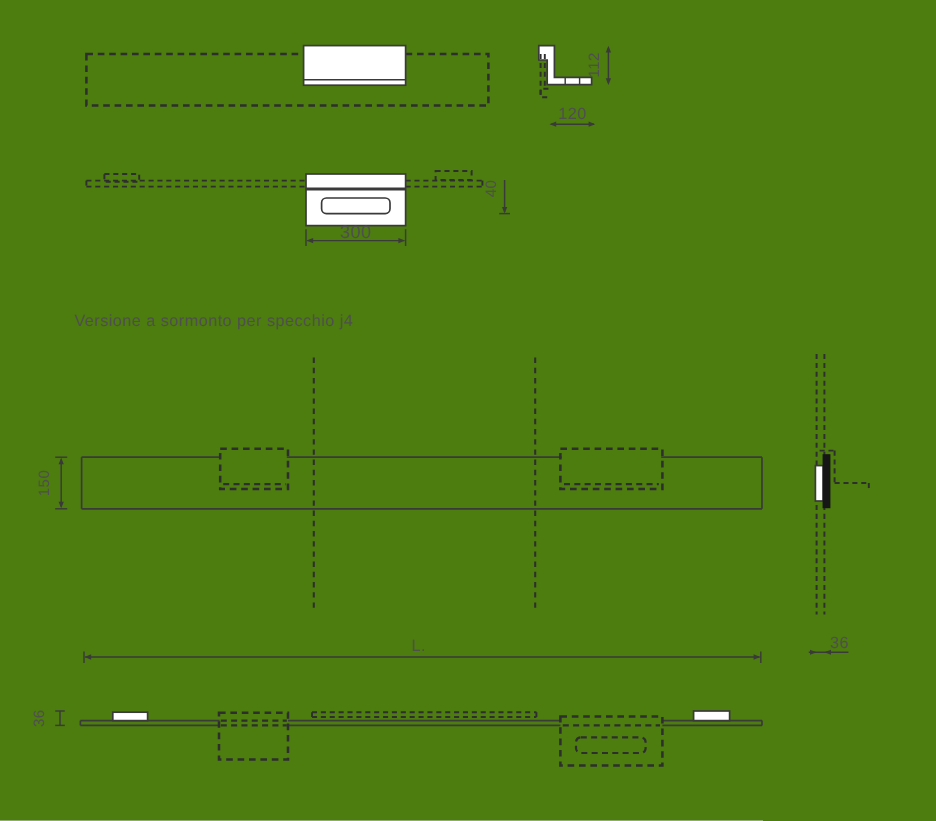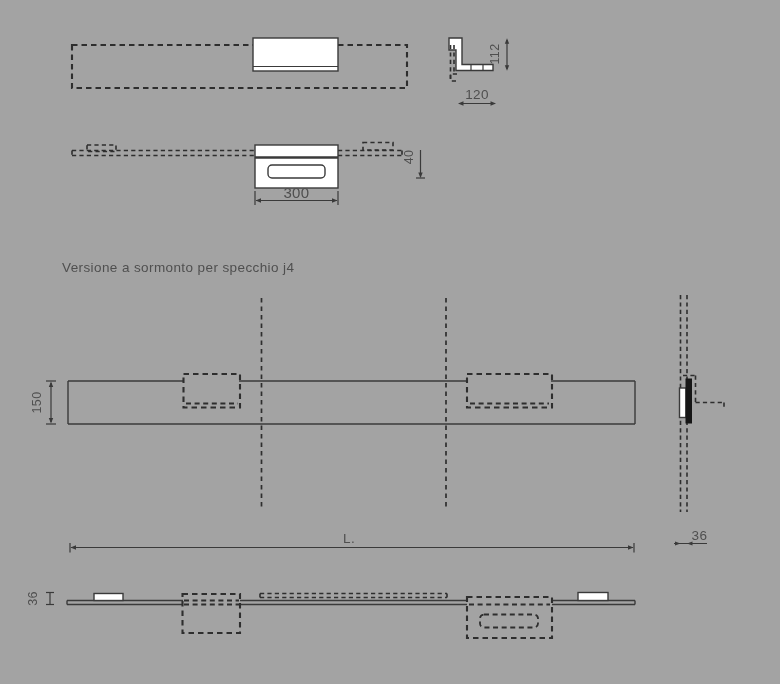--- a/index.html
+++ b/index.html
@@ -1,16 +1,16 @@
 <!DOCTYPE html>
 <html><head>
 <meta charset="utf-8">
 <style>
   html,body{margin:0;padding:0;background:#ffffff;}
-  #canvas{position:relative;width:780px;height:684px;background:#a3a3a3;overflow:hidden;
+  #canvas{position:relative;width:780px;height:684px;background:#4d7c0f;overflow:hidden;
           font-family:"Liberation Sans",sans-serif;}
   svg{position:absolute;left:0;top:0;}
   
   .s   {stroke:#3a3a3a;fill:none;stroke-width:1.4;}
   .s12 {stroke:#3a3a3a;fill:none;stroke-width:1.2;}
   .thk {stroke:#3a3a3a;fill:none;stroke-width:2.4;}
   .d   {stroke:#2e2e2e;fill:none;stroke-width:2.1;stroke-dasharray:5.5,4;}
   .d18 {stroke:#2e2e2e;fill:none;stroke-width:1.8;stroke-dasharray:5,3.6;}
   .d2  {stroke:#2e2e2e;fill:none;stroke-width:1.6;stroke-dasharray:4.2,3.2;}
   .cl  {stroke:#2e2e2e;fill:none;stroke-width:1.7;stroke-dasharray:4.5,4;}

